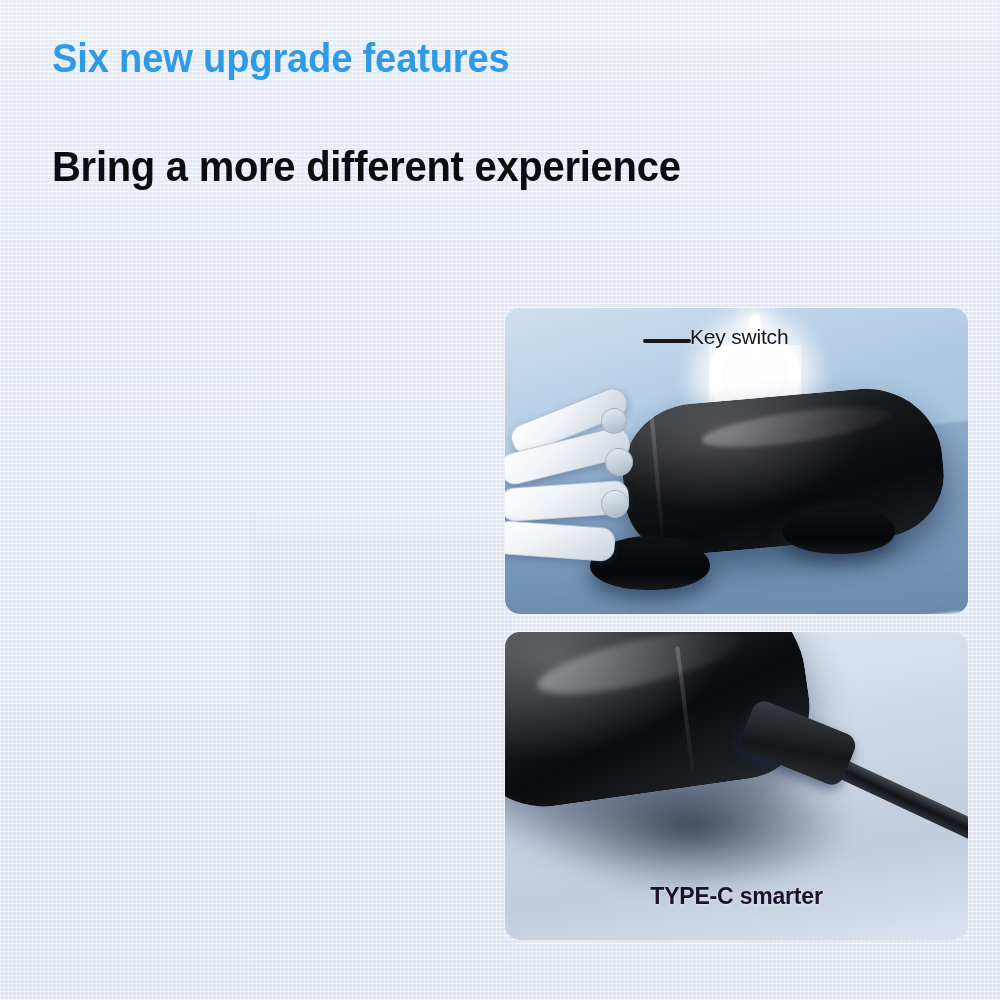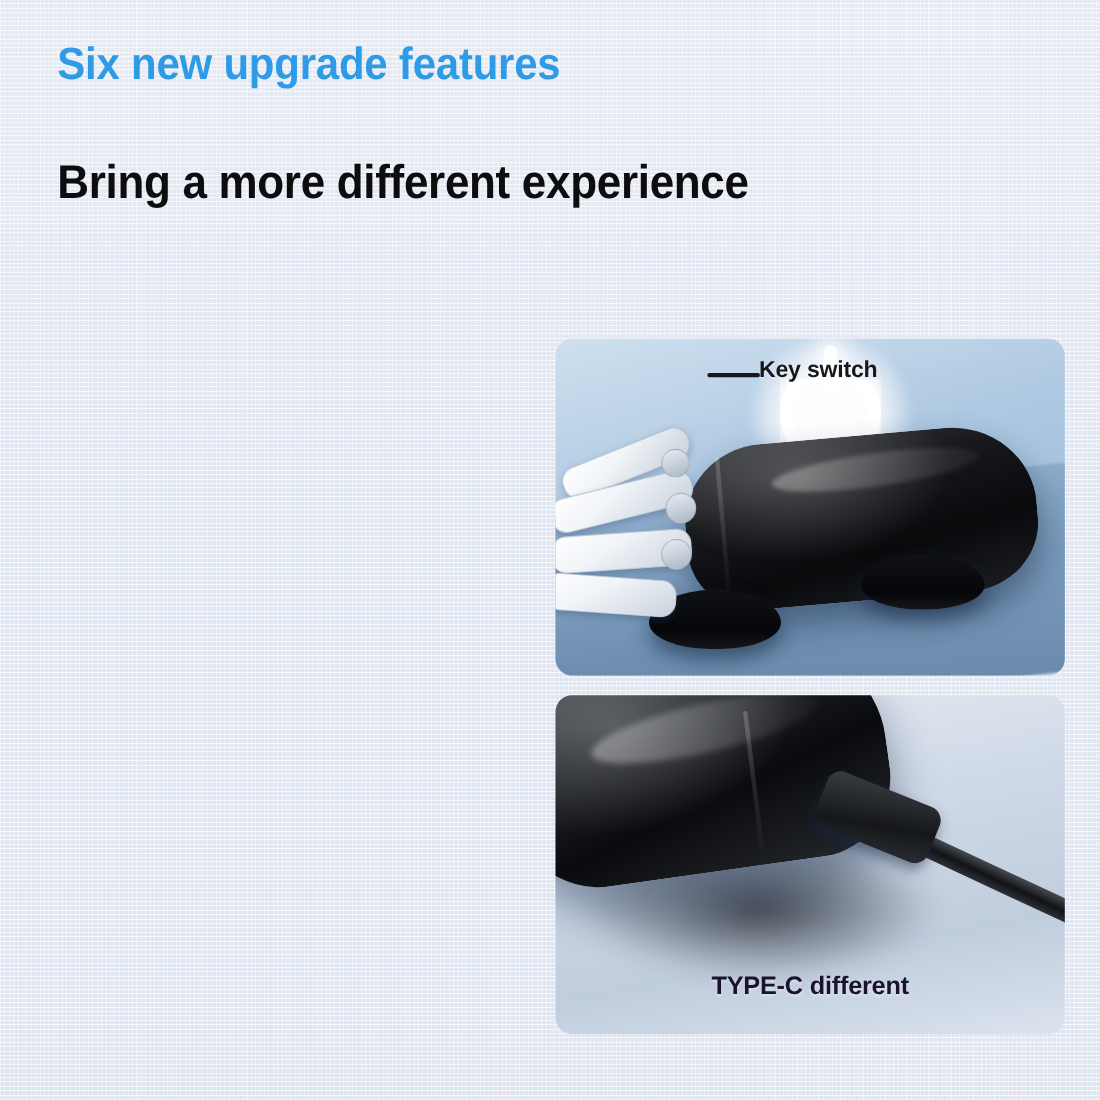--- a/index.html
+++ b/index.html
@@ -204,21 +204,21 @@
     background:#fff;
     box-shadow:0 0 18px 6px rgba(255,255,255,.9);
   }
   
   .callout-line{
     position:absolute; left:138px; top:31px; width:48px; height:4px;
     background:#16181d; border-radius:2px;
   }
   .callout-label{
     position:absolute; left:185px; top:17px;
-    font-size:21px; font-weight:bold; color:#16181d;
+    font-size:21px; font-weight:normal; color:#16181d;
     letter-spacing:-.2px;
     text-shadow:0 1px 2px rgba(255,255,255,.6);
   }
   
   .key-floor{
     position:absolute; left:-40px; bottom:-20px; width:560px; height:190px;
     background:linear-gradient(180deg, rgba(120,152,186,.55), rgba(86,120,158,.80));
     transform:skewY(-6deg);
     filter:blur(1px);
   }
@@ -372,16 +372,16 @@
 
   <div class="panel" id="panel-typec">
 
     <div class="tc-shadow"></div>
     <div class="tc-gun"></div>
     <div class="tc-sheen"></div>
     <div class="tc-seam"></div>
     <div class="tc-cable"></div>
     <div class="tc-plug"></div>
 
-    <div class="tc-label">TYPE-C different</div>
+    <div class="tc-label">TYPE-C smarter</div>
   </div>
 
 </div>
 
 </body></html>

